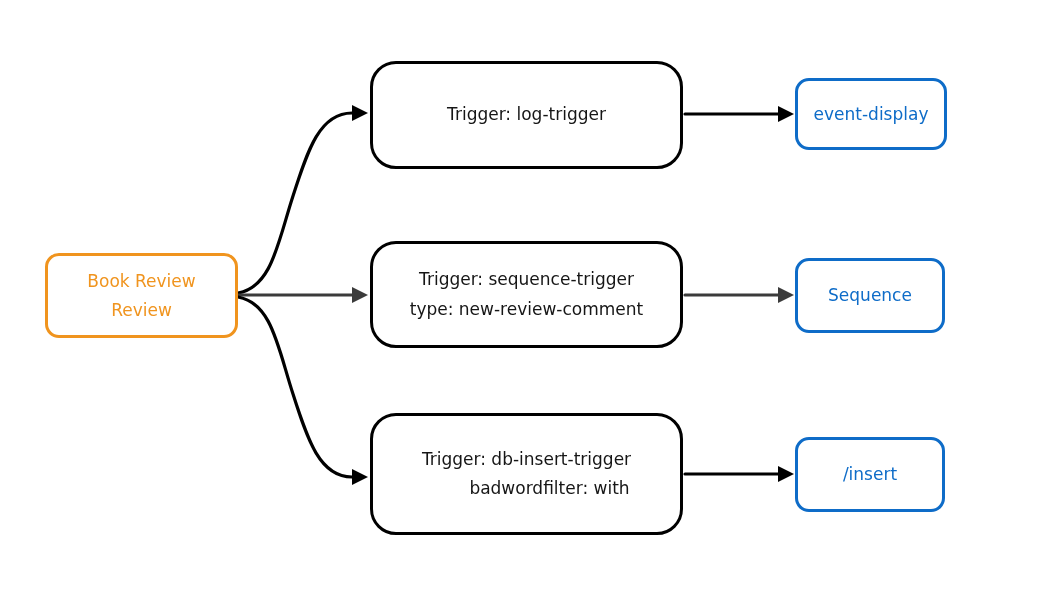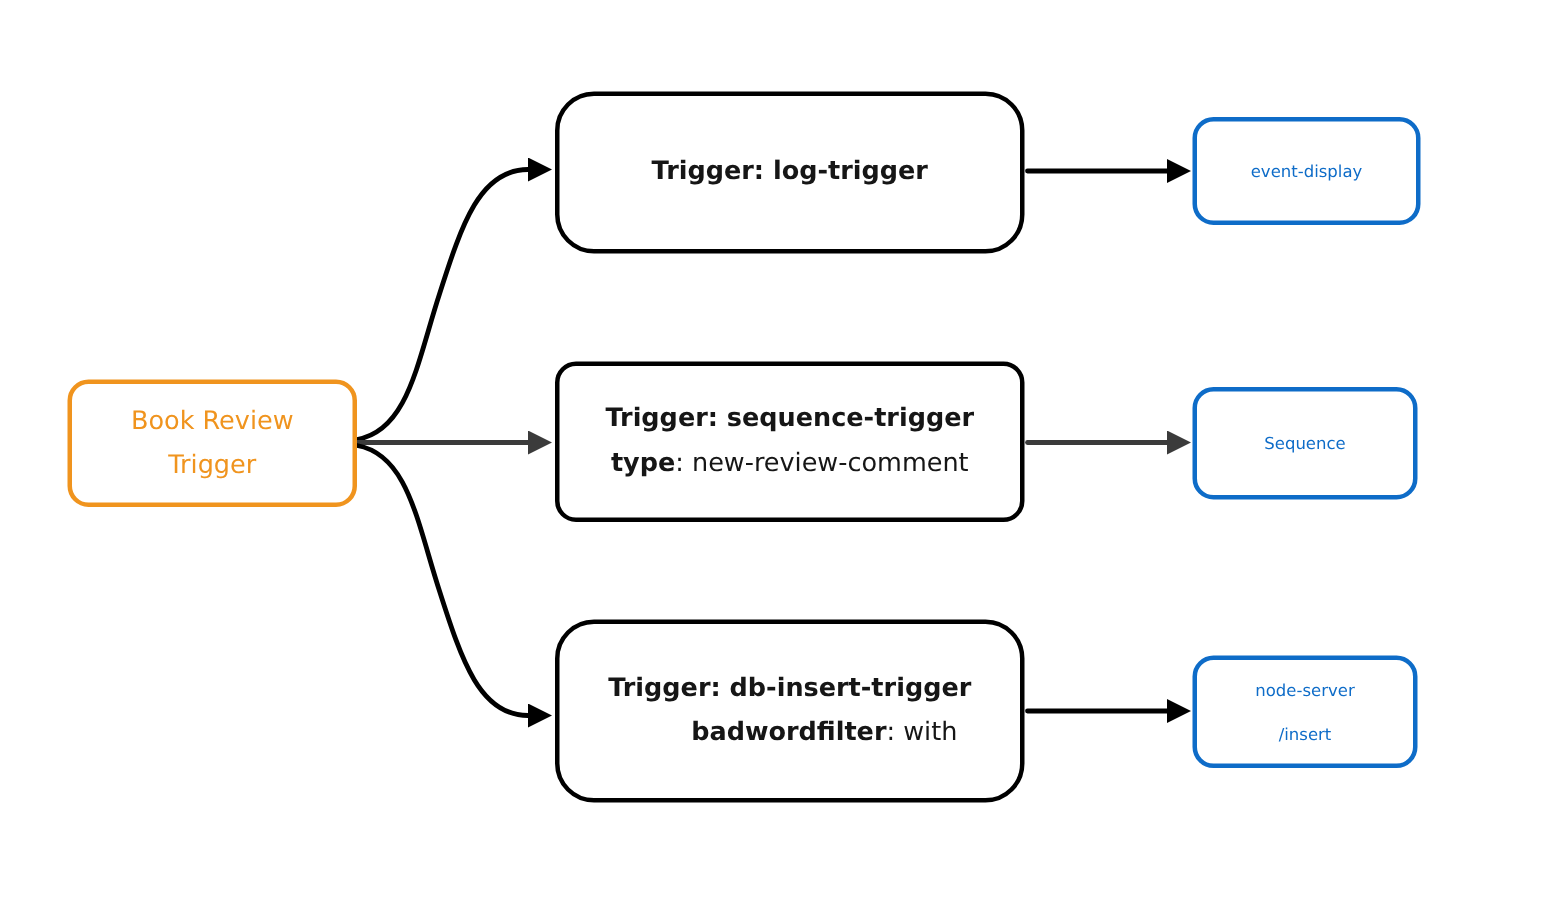--- a/index.html
+++ b/index.html
@@ -57,25 +57,25 @@
     border: 3px solid var(--broker-accent, #f0941e);
     border-radius: 14px;
     color: var(--broker-accent, #f0941e);
     font-size: 17px;
     line-height: 29px;
   }
   .sink {
     border: 3px solid var(--sink-accent, #0e6cc8);
     border-radius: 14px;
     color: var(--sink-accent, #0e6cc8);
-    font-size: 11px;
+    font-size: 17px;
     line-height: 29px;
     text-align: center;
   }
-  .b { font-weight: bold; margin-top: 27px; }
+  .b { font-weight: normal; margin-top: 27px; }
   .shift-right { transform: translateX(23px); }
 </style>
 </head>
 <body>
 
 <div class="stage">
 
   <svg class="edges" viewBox="0 0 1043 613" aria-hidden="true">
     <defs>
       <marker id="arrow-black" viewBox="0 0 10 10" refX="0" refY="5" markerWidth="5" markerHeight="5" orient="auto">
@@ -94,30 +94,30 @@
 
     <path class="edge black" d="M 685 114 L 778 114" marker-end="url(#arrow-black)"></path>
 
     <path class="edge gray" d="M 685 295 L 778 295" marker-end="url(#arrow-gray)"></path>
 
     <path class="edge black" d="M 685 474 L 778 474" marker-end="url(#arrow-black)"></path>
   </svg>
 
   <div class="node broker" style="left:45px; top:253px; width:193px; height:85px;">
     <div>Book Review</div>
-    <div>Trigger</div>
+    <div>Review</div>
   </div>
 
   <div class="node trigger" style="left:370px; top:61px; width:313px; height:108px;">
     <div>
       <span class="b">Trigger: log-trigger</span>
     </div>
   </div>
 
-  <div class="node trigger" style="left:370px; top:241px; width:313px; height:107px;border-radius:14px;">
+  <div class="node trigger" style="left:370px; top:241px; width:313px; height:107px;">
     <div>
       <span class="b">Trigger: sequence-trigger</span>
     </div>
     <div>
       <span class="b">type</span><span>: new-review-comment</span>
     </div>
   </div>
 
   <div class="node trigger" style="left:370px; top:413px; width:313px; height:122px;text-align:center;">
     <div>
@@ -130,17 +130,16 @@
 
   <div class="node sink" style="left:795px; top:78px; width:152px; height:72px;">
     <div>event-display</div>
   </div>
 
   <div class="node sink" style="left:795px; top:258px; width:150px; height:75px;">
     <div>Sequence</div>
   </div>
 
   <div class="node sink" style="left:795px; top:437px; width:150px; height:75px;">
-    <div>node-server</div>
     <div>/insert</div>
   </div>
 
 </div>
 
 </body></html>

